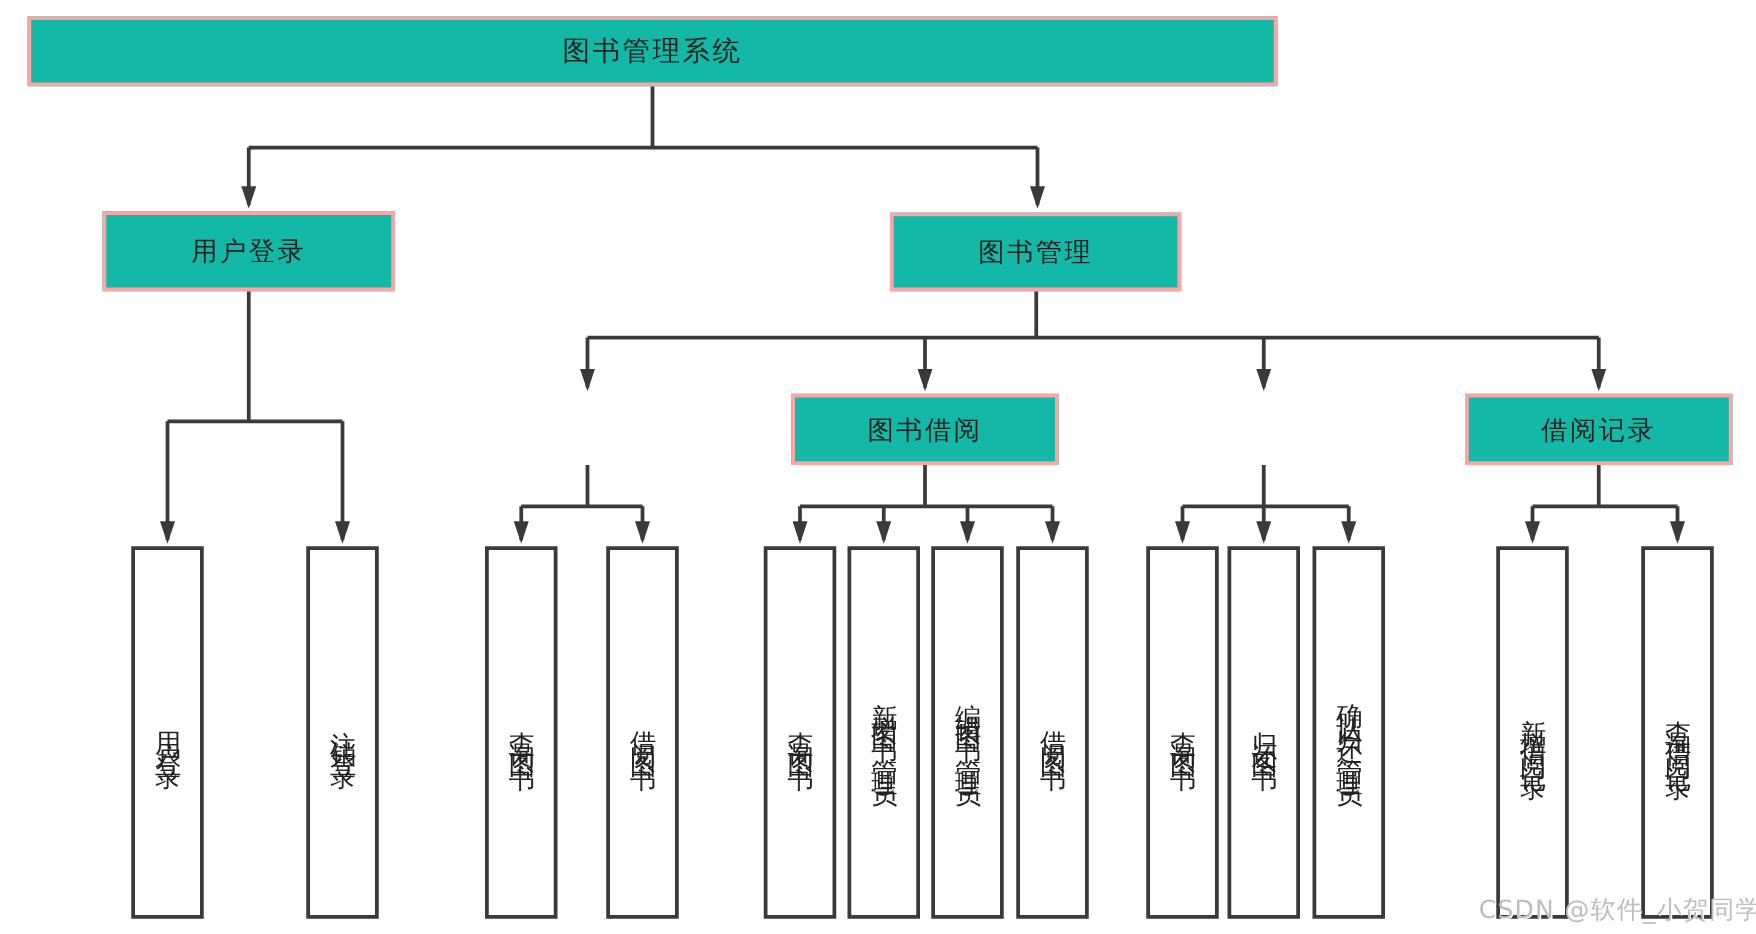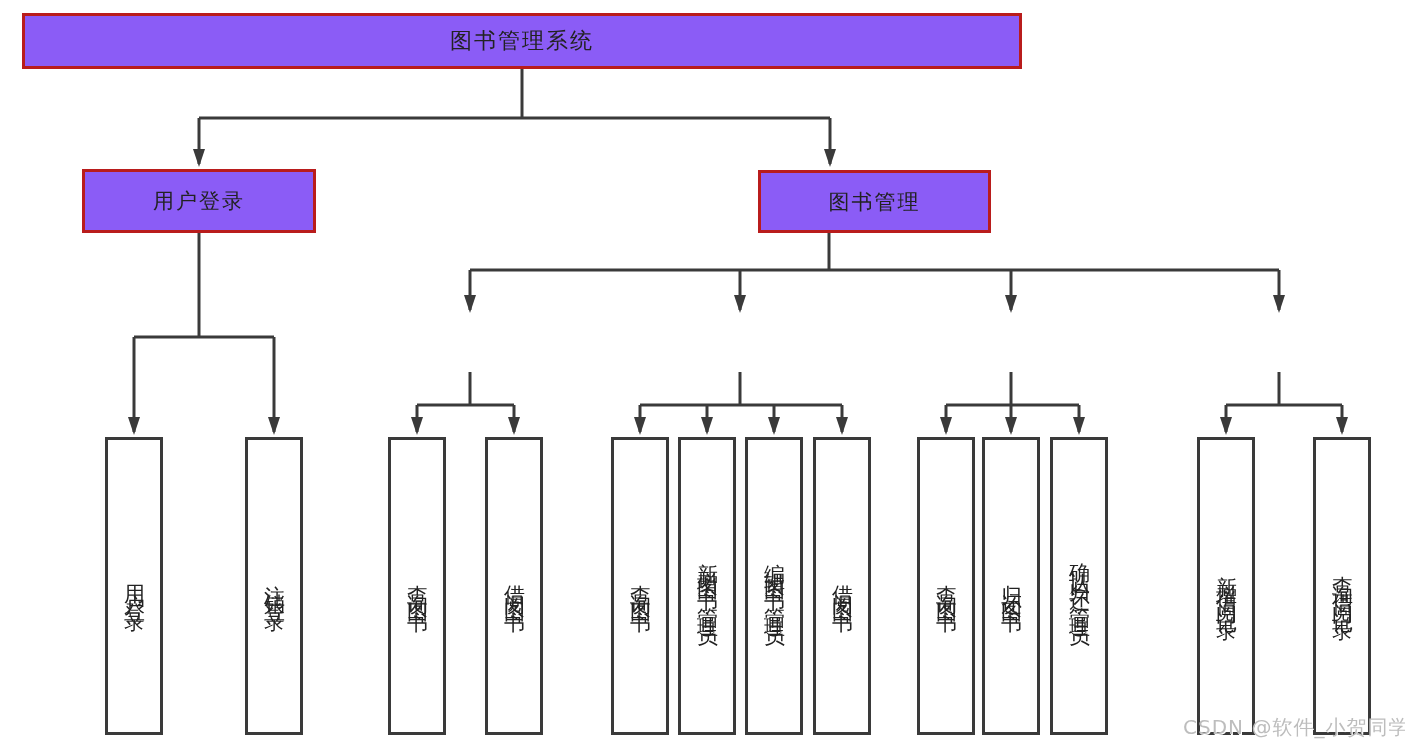--- a/index.html
+++ b/index.html
@@ -14,22 +14,22 @@
   }
   #wires {
     position: absolute;
     left: 0; top: 0;
     width: 1405px; height: 747px;
     z-index: 0;
   }
   .node {
     position: absolute;
     box-sizing: border-box;
-    background: #8b5cf6;
-    border: 3px solid #b91c1c;
+    background: #14b8a6;
+    border: 3px solid #fca5a5;
     display: flex;
     align-items: center;
     justify-content: center;
     z-index: 1;
     font-size: 21px;
     letter-spacing: 2px;
     white-space: nowrap;
   }
   .leaf {
     position: absolute;
@@ -44,21 +44,21 @@
     justify-content: center;
     z-index: 1;
     font-size: 21px;
     writing-mode: vertical-rl;
     text-orientation: mixed;
     letter-spacing: 9px;
     line-height: 1;
   }
   #b-root          { left: 22px;   top: 13px;  width: 1000px; height: 56px; font-size: 22px; }
   #b-user-login    { left: 82px;   top: 169px; width: 234px;  height: 64px; }
-  #b-book-mgmt     { left: 712px;  top: 170px; width: 233px;  height: 63px; margin-left: 46px; }
+  #b-book-mgmt     { left: 712px;  top: 170px; width: 233px;  height: 63px; }
   #b-new-book-rec  { left: 363px;  top: 315px; width: 214px;  height: 57px; }
   #b-book-borrow   { left: 633px;  top: 315px; width: 214px;  height: 57px; }
   #b-current-borrow{ left: 904px;  top: 315px; width: 214px;  height: 57px; }
   #b-borrow-records{ left: 1172px; top: 315px; width: 214px;  height: 57px; }
 
   #l-user-login-leaf    { left: 105px; }
   #l-logout             { left: 245px; }
   #l-query-books-1      { left: 388px; }
   #l-borrow-books-1     { left: 485px; }
   #l-query-books-2      { left: 611px; }
@@ -136,20 +136,22 @@
       <path d="M1226 405 V432" marker-end="url(#arw)"></path>
       <path d="M1342 405 V432" marker-end="url(#arw)"></path>
     </g>
   </svg>
 
   <div class="node" id="b-root">图书管理系统</div>
 
   <div class="node" id="b-user-login">用户登录</div>
   <div class="node" id="b-book-mgmt">图书管理</div>
 
+  <div class="node" id="b-book-borrow">图书借阅</div>
+  <div class="node" id="b-borrow-records">借阅记录</div>
 
   <div class="leaf" id="l-user-login-leaf">用户登录</div>
   <div class="leaf" id="l-logout">注销登录</div>
 
   <div class="leaf" id="l-query-books-1">查询图书</div>
   <div class="leaf" id="l-borrow-books-1">借阅图书</div>
 
   <div class="leaf" id="l-query-books-2">查询图书</div>
   <div class="leaf" id="l-add-books-admin">新增图书（管理员）</div>
   <div class="leaf" id="l-edit-books-admin">编辑图书（管理员）</div>

